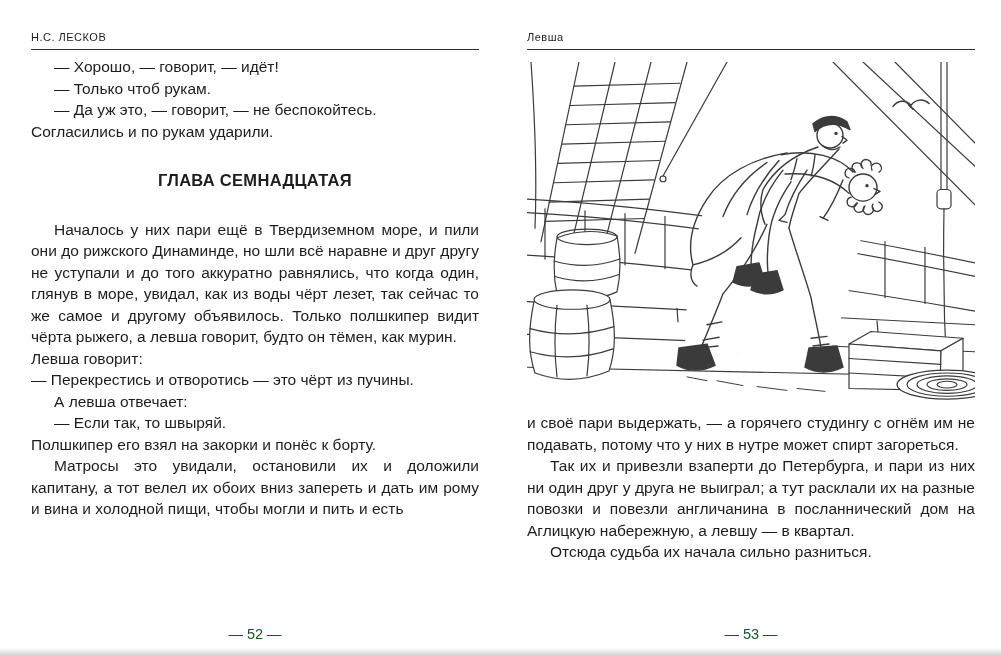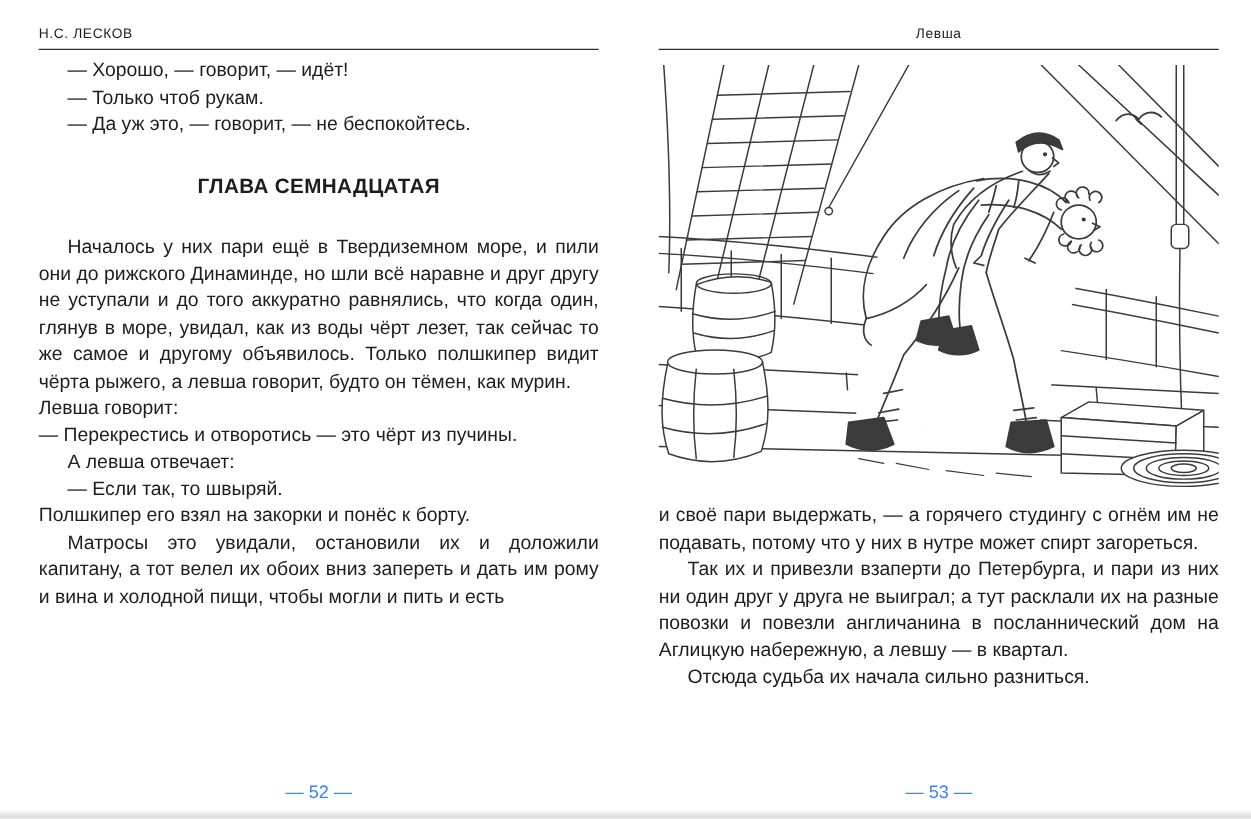--- a/index.html
+++ b/index.html
@@ -4,51 +4,52 @@
 <style>
   html, body { margin:0; padding:0; background:#ffffff; }
   .spread {
     position:relative; width:1001px; height:655px; background:#ffffff;
     font-family:"Liberation Sans","DejaVu Sans",sans-serif; color:#1d1d1d; overflow:hidden;
   }
   .page { position:absolute; top:0; bottom:0; width:448px; }
   .page--left  { left:31px; }
   .page--right { left:527px; }
 
-  .running-head-row { padding-top:21px; font-size:11px; letter-spacing:.5px; color:#1d1d1d; height:13px; }
-  .page--right .running-head-row { text-align:center; }
+  .running-head-row { padding-top:31px; font-size:11px; letter-spacing:.5px; color:#1d1d1d; height:13px; }
+  .page--right .running-head-row { text-align:left; }
   .head-rule { height:0; border-top:1px solid #2e2e2e; margin-top:5px; }
 
   .page-body { margin-top:6px; font-size:15.5px; line-height:21.5px; text-align:justify; }
   p.para { margin:0; }
   p.ind  { text-indent:23px; }
 
   .chapter-title { text-align:center; font-weight:bold; font-size:16.5px; letter-spacing:.3px; margin:28px 0 27px; }
 
   .illustration { margin:12px 0 10px; }
   .illustration svg { display:block; width:448px; height:340px; }
 
-  .page-number { position:absolute; left:0; right:0; bottom:13px; text-align:center; font-size:14.5px; color:#3b82f6; }
+  .page-number { position:absolute; left:0; right:0; bottom:13px; text-align:center; font-size:14.5px; color:#14532d; }
 
   .edge-shadow { position:absolute; left:0; right:0; bottom:0; height:7px;
     background:linear-gradient(to bottom, rgba(0,0,0,0) 0%, rgba(0,0,0,.16) 100%); }
 </style>
 </head>
 <body>
 
 <div class="spread">
 
   <div class="page page--left">
     <div class="running-head-row">Н.С. ЛЕСКОВ</div>
     <div class="head-rule"></div>
 
     <div class="page-body">
       <p class="para ind">— Хорошо, — говорит, — идёт!</p>
       <p class="para ind">— Только чтоб рукам.</p>
       <p class="para ind">— Да уж это, — говорит, — не беспокойтесь.</p>
+      <p class="para">Согласились и по рукам ударили.</p>
 
       <h2 class="chapter-title">ГЛАВА СЕМНАДЦАТАЯ</h2>
 
       <p class="para ind">Началось у них пари ещё в Твердиземном море, и пили они до рижского Динаминде, но шли всё наравне и друг другу не уступали и до того аккуратно равнялись, что когда один, глянув в море, увидал, как из воды чёрт лезет, так сейчас то же самое и другому объявилось. Только полшкипер видит чёрта рыжего, а левша говорит, будто он тёмен, как мурин.</p>
       <p class="para">Левша говорит:</p>
       <p class="para">— Перекрестись и отворотись — это чёрт из пучины.</p>
       <p class="para ind">А левша отвечает:</p>
       <p class="para ind">— Если так, то швыряй.</p>
       <p class="para">Полшкипер его взял на закорки и понёс к борту.</p>
       <p class="para ind">Матросы это увидали, остановили их и доложили капитану, а тот велел их обоих вниз запереть и дать им рому и вина и холодной пищи, чтобы могли и пить и есть</p>

